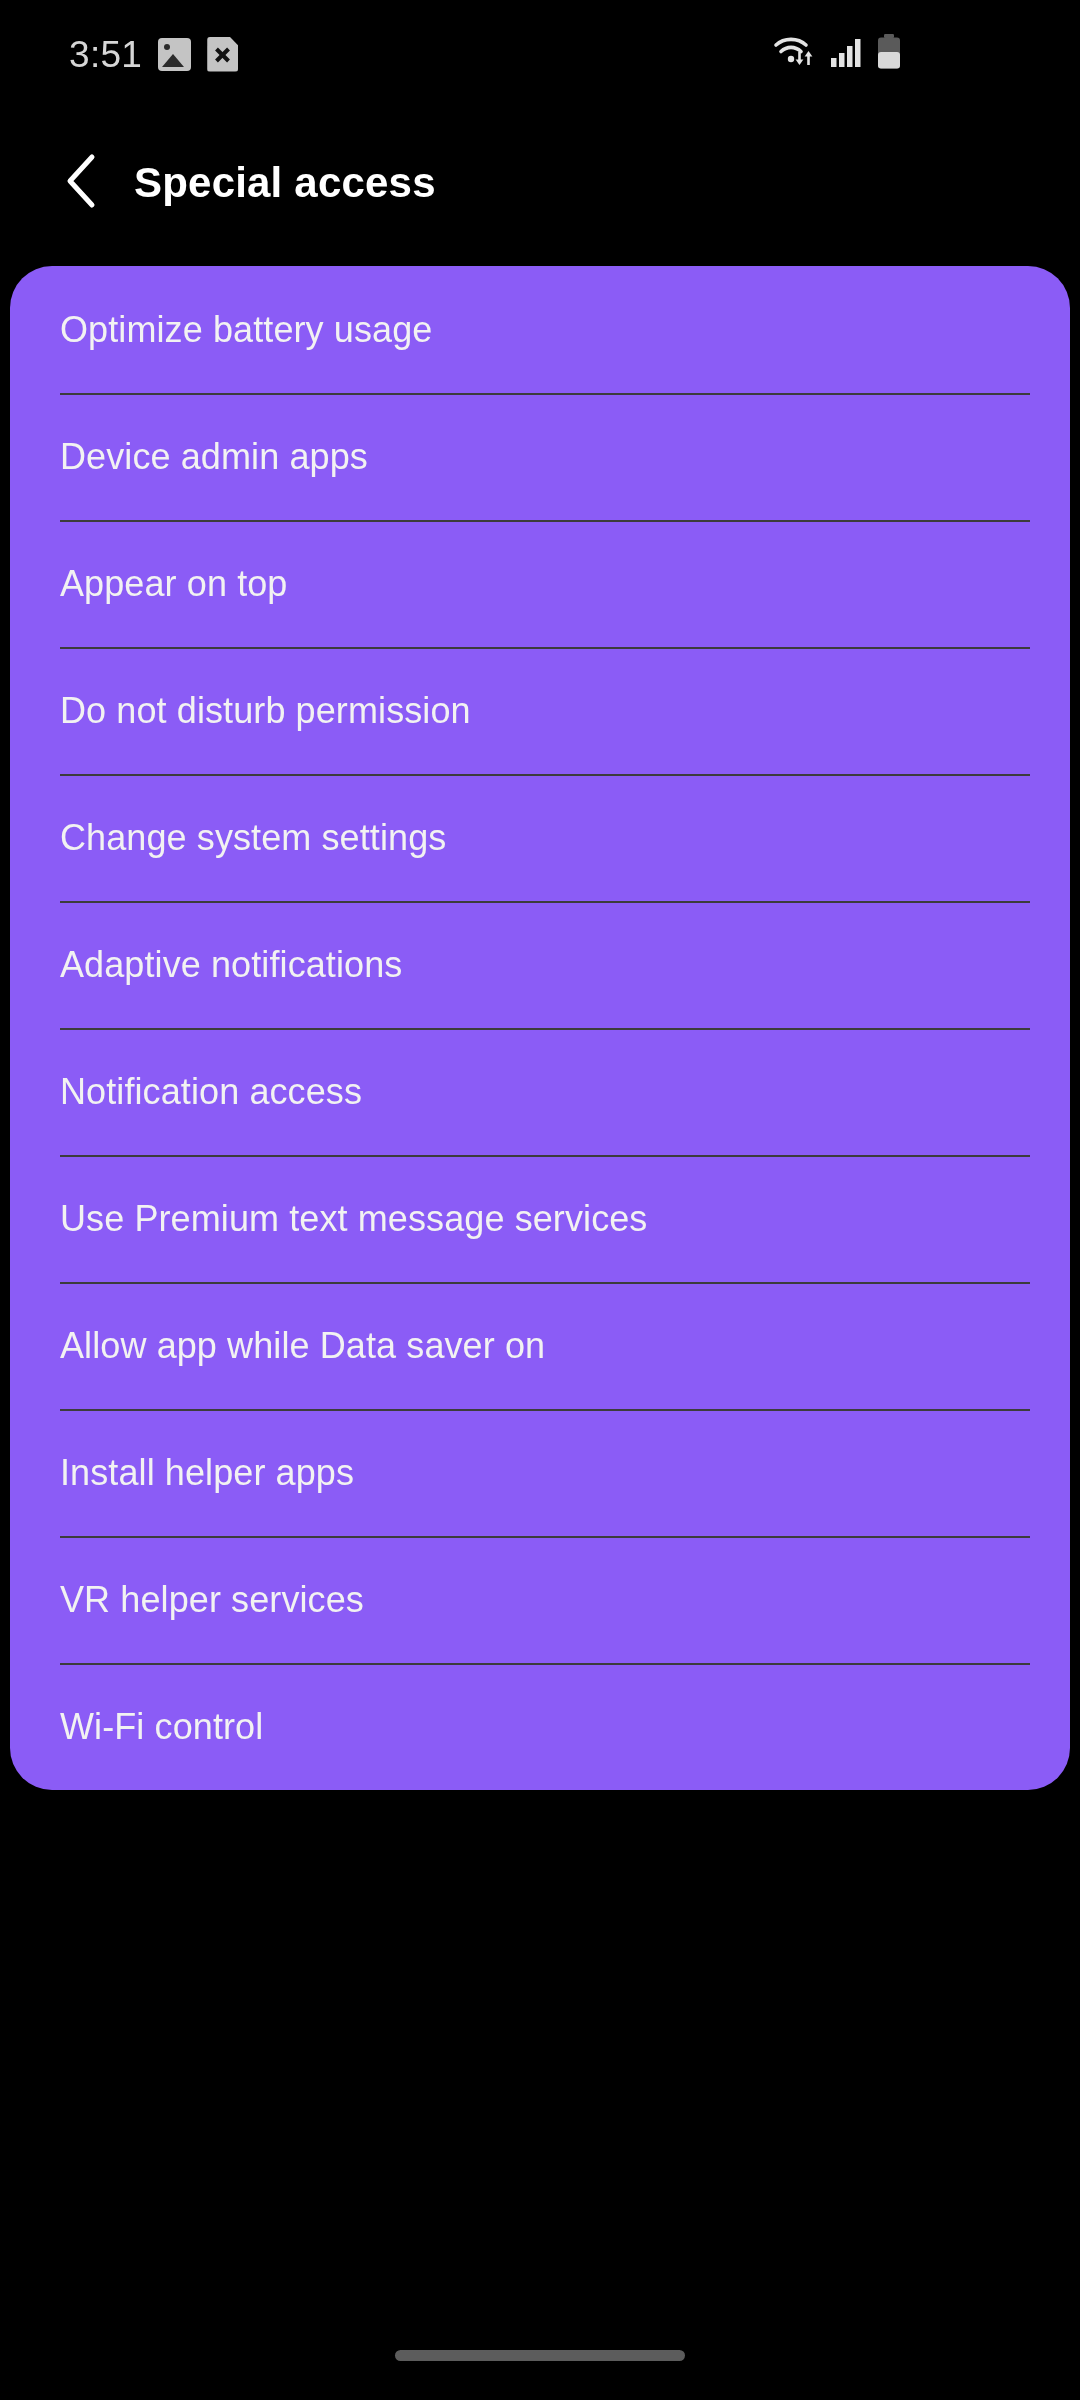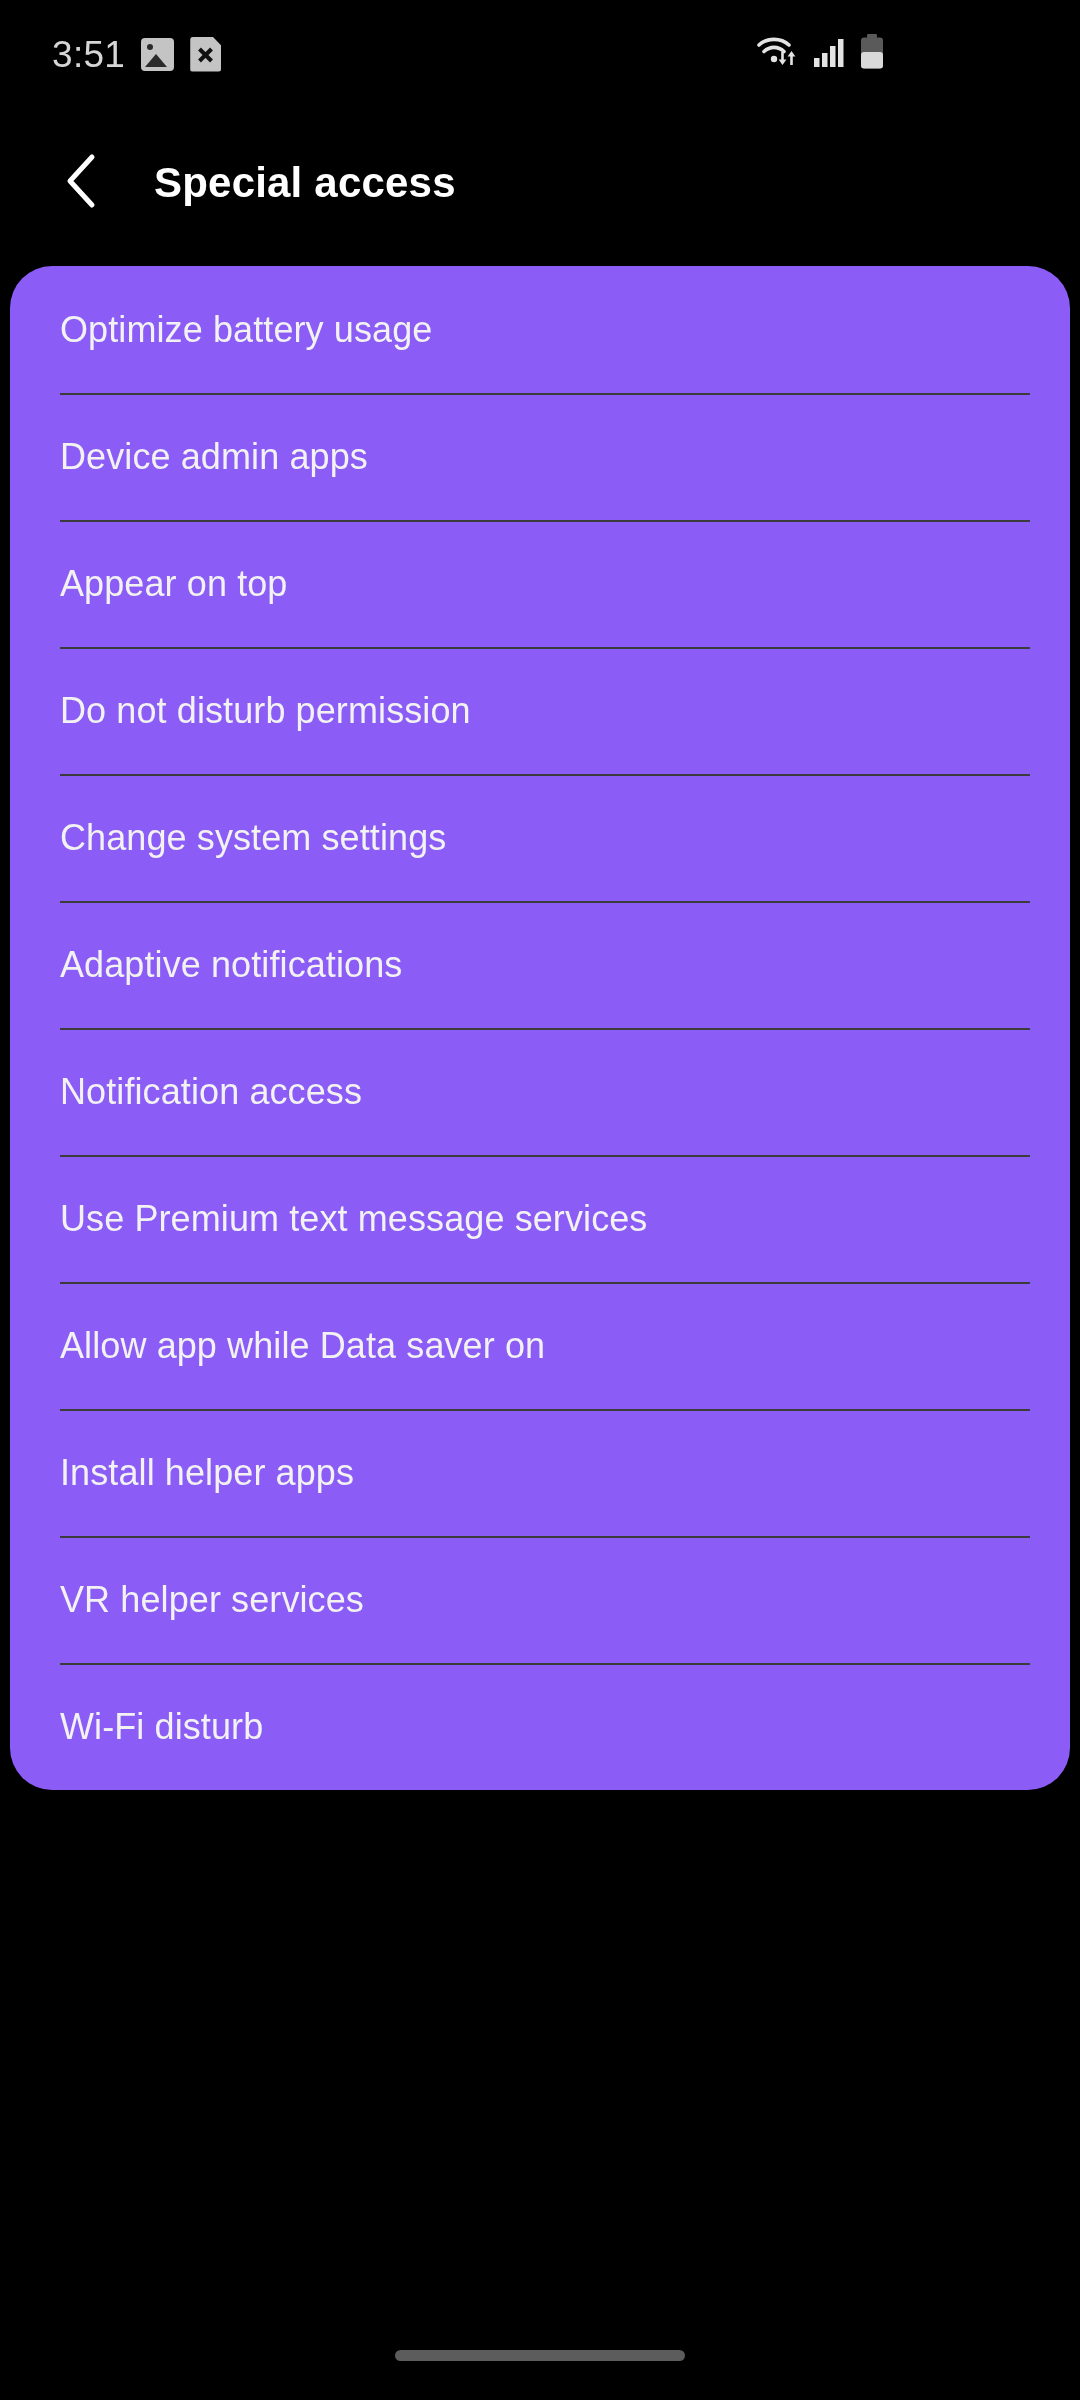--- a/index.html
+++ b/index.html
@@ -15,21 +15,21 @@
   body {
     font-family: "Liberation Sans", sans-serif;
     color: #ffffff;
     position: relative;
   }
 
   
   #status-bar {
     position: absolute;
     top: 0;
-    left: 0;
+    left: 17px;
     width: 928px;
     height: 108px;
     display: flex;
     align-items: center;
     justify-content: space-between;
     padding: 0 44px 0 52px;
   }
 
   .status-left {
     display: flex;
@@ -114,21 +114,21 @@
     height: 62px;
     display: flex;
     align-items: center;
     justify-content: center;
     flex: 0 0 auto;
   }
 
   #page-title {
     font-size: 42px;
     color: #ffffff;
-    margin-left: 40px;
+    margin-left: 20px;
     line-height: 1;
     letter-spacing: 0.2px;
   }
 
   
   #settings-card {
     position: absolute;
     top: 266px;
     left: 10px;
     width: 1060px;
@@ -283,20 +283,20 @@
   <div class="list-item">
     <span class="list-item-label">Install helper apps</span>
   </div>
 
 
   <div class="list-item">
     <span class="list-item-label">VR helper services</span>
   </div>
 
   <div class="list-item">
-    <span class="list-item-label">Wi-Fi disturb</span>
+    <span class="list-item-label">Wi-Fi control</span>
   </div>
 
 </div>
 
 <div id="nav-bar">
   <div id="gesture-handle"></div>
 </div>
 
 </body></html>

